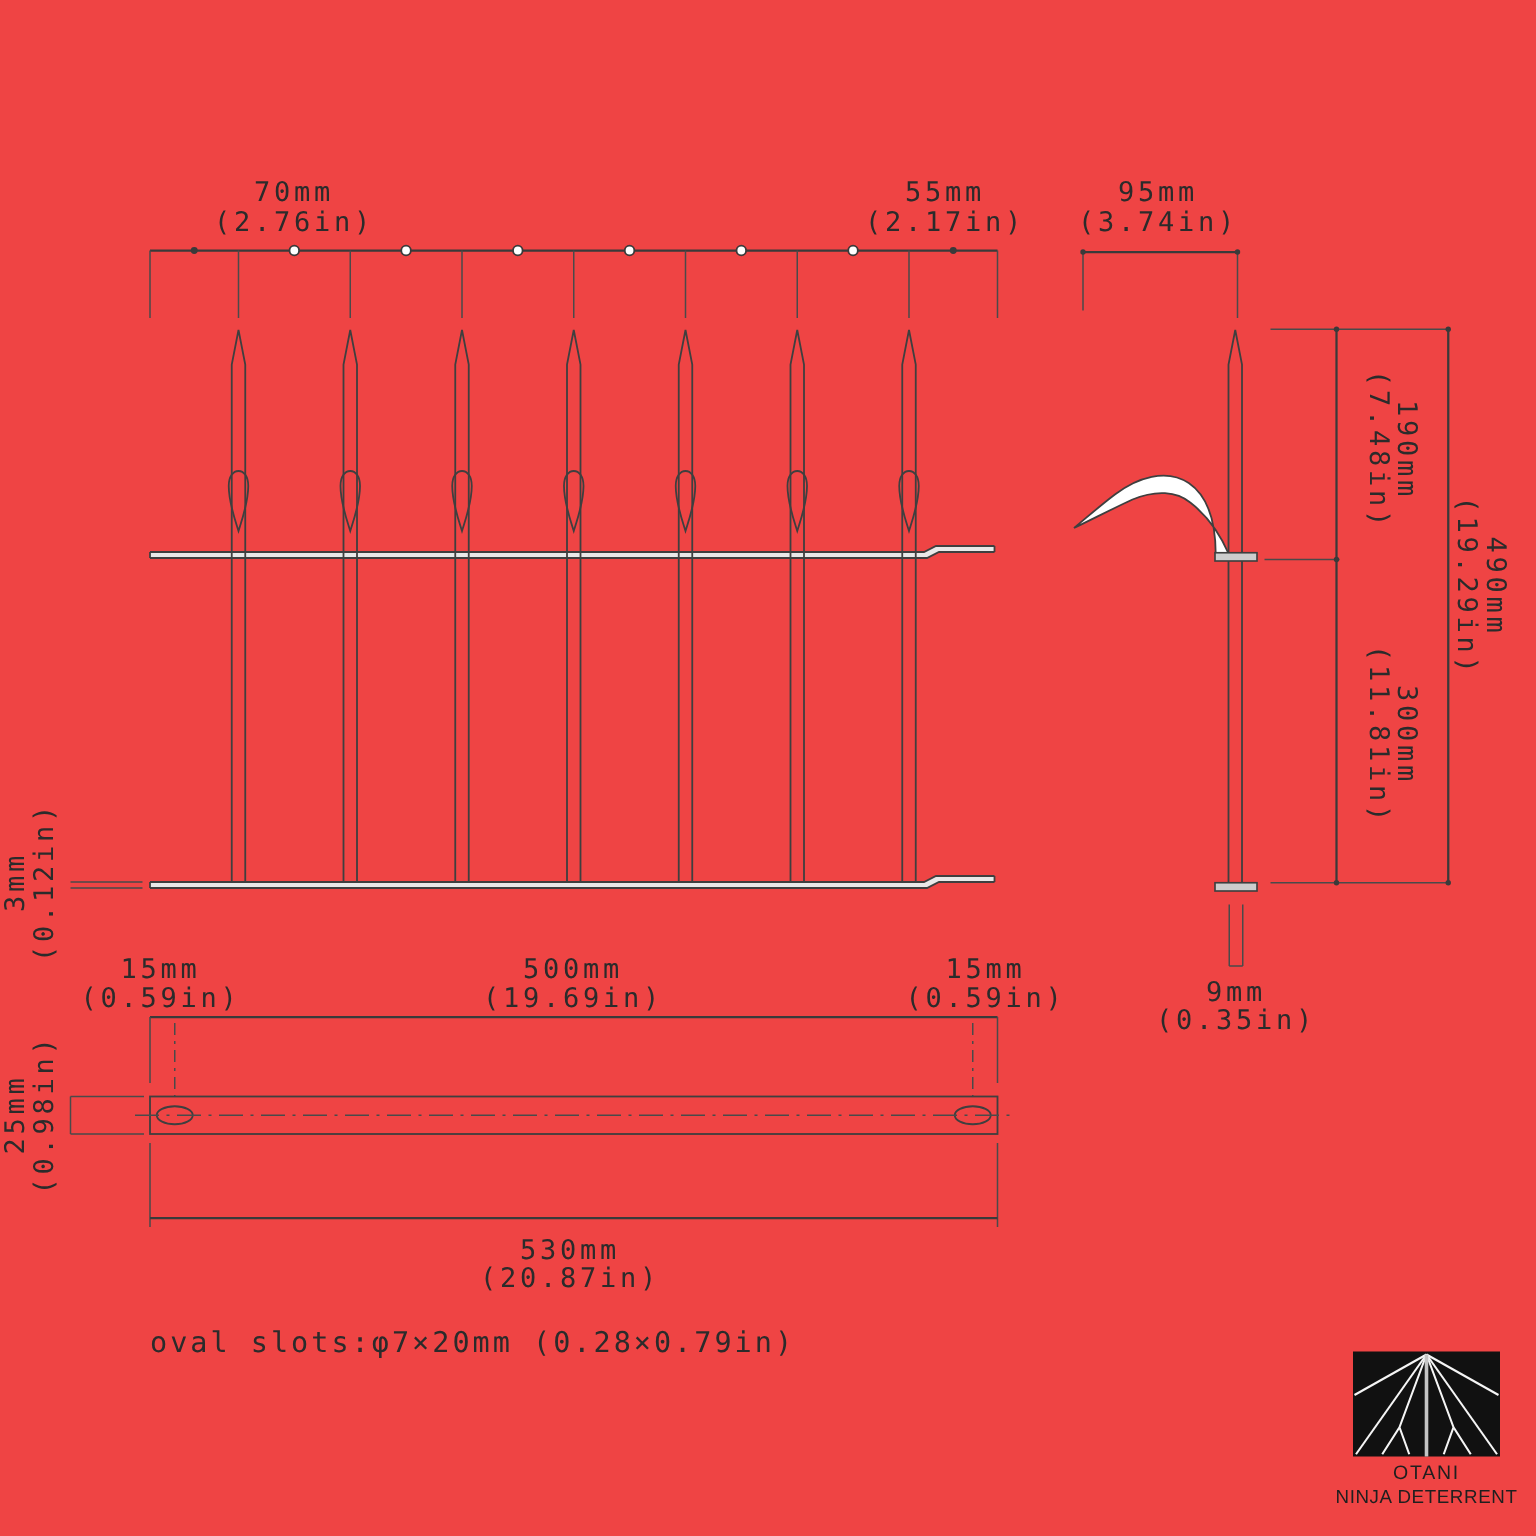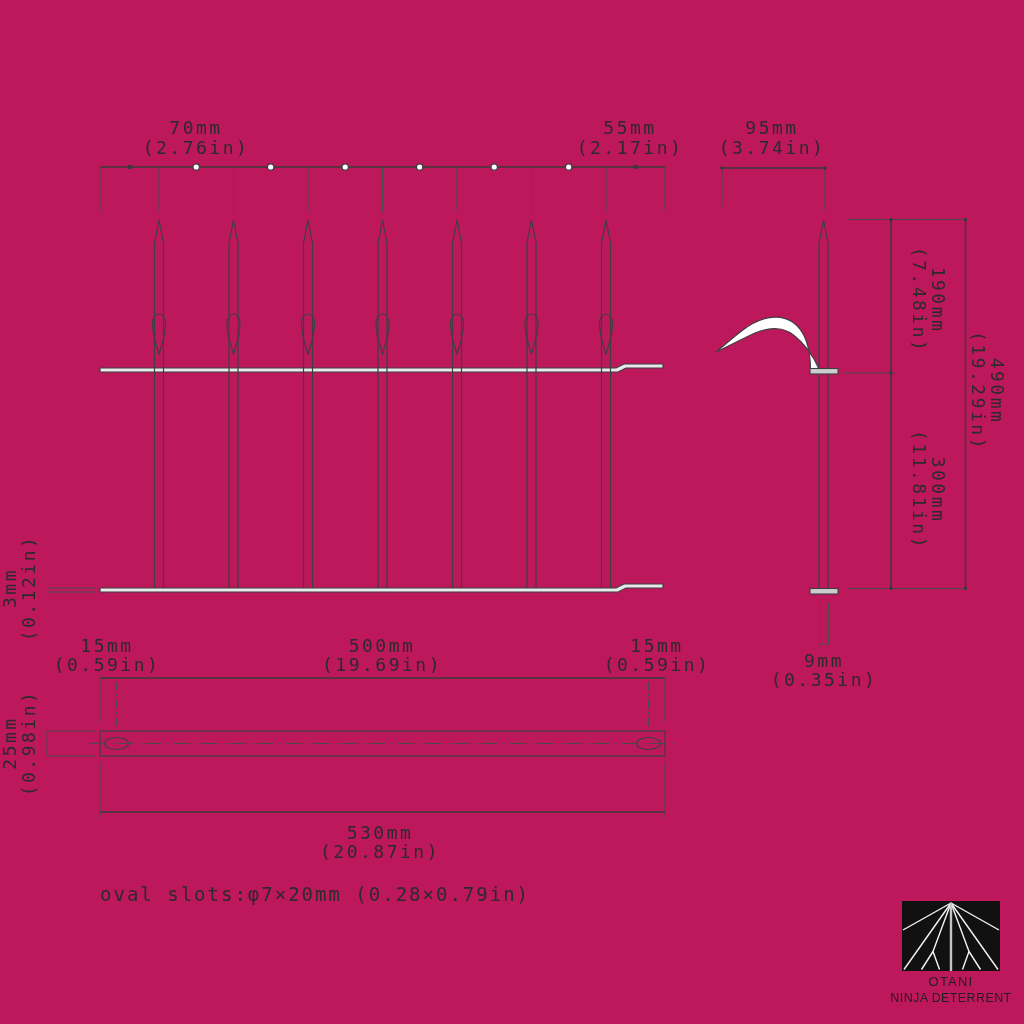--- a/index.html
+++ b/index.html
@@ -1,16 +1,16 @@
 <!DOCTYPE html>
 <html><head>
 <meta charset="utf-8">
 <style>
   html,body{margin:0;padding:0;background:#ffffff;}
-  .canvas{position:relative;width:1024px;height:1024px;background:#be185d;overflow:hidden;}
+  .canvas{position:relative;width:1024px;height:1024px;background:#ef4444;overflow:hidden;}
   svg{display:block;}
   .dimtxt{font-family:"DejaVu Sans Mono",monospace;font-size:18px;letter-spacing:2.5px;fill:#2b2b2b;}
   .notetxt{font-family:"DejaVu Sans Mono",monospace;font-size:19px;letter-spacing:2px;fill:#2b2b2b;}
   .logotxt{font-family:"Liberation Sans",sans-serif;font-size:13px;letter-spacing:1.2px;fill:#1f1f1f;}
   .logotxt2{font-family:"Liberation Sans",sans-serif;font-size:12.5px;letter-spacing:0.4px;fill:#1f1f1f;}
   .lnthin{stroke:#4a4a4a;stroke-width:1;fill:none;}
   .dimline{stroke:#3a3a3a;stroke-width:1.5;fill:none;}
   .part{stroke:#3f3f3f;stroke-width:1.2;fill:none;}
   .partfill{stroke:#3f3f3f;stroke-width:1.2;fill:#ffffff;}
   .railfill{fill:#e9e9e9;stroke:none;}

